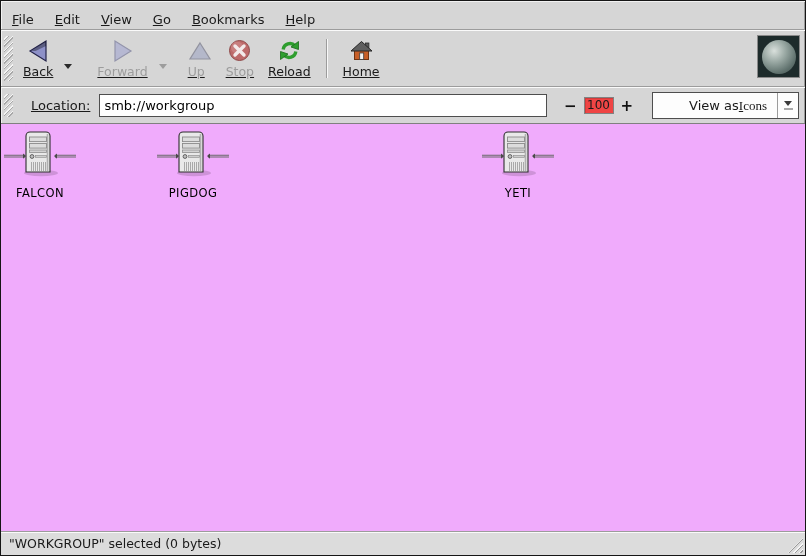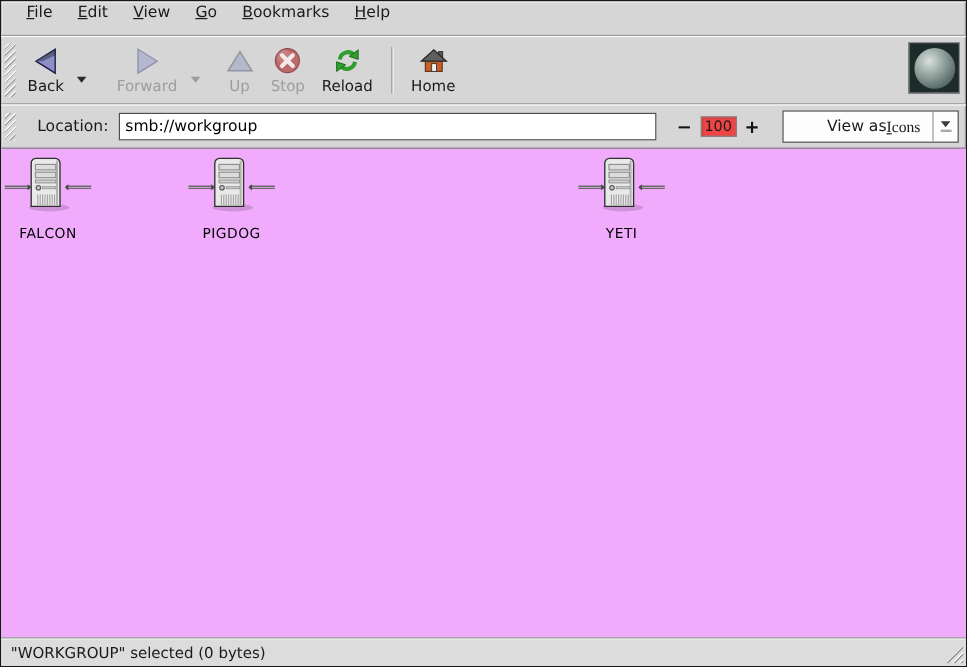--- a/index.html
+++ b/index.html
@@ -6,32 +6,32 @@
   html,body { width:806px; height:556px; }
   body { font-family:"DejaVu Sans","Liberation Sans",sans-serif; font-size:13px; color:#1a1a1a; }
 
   .window {
     width:806px; height:556px; background:#d6d6d6;
     border:1px solid #161616; display:flex; flex-direction:column;
     box-shadow: inset 1px 1px 0 #f2f2f2, inset -1px -1px 0 #9a9a9a;
   }
 
   
-  .menubar { height:28px; display:flex; align-items:flex-start; padding-left:21px; gap:21px; flex:0 0 auto; }
+  .menubar { height:28px; display:flex; align-items:flex-end; padding-left:11px; gap:21px; flex:0 0 auto; }
   .menu-item { display:inline-block; cursor:default; padding:2px 0; }
   .menu-item::first-letter { text-decoration:underline; }
   .groove { height:2px; flex:0 0 auto; border-top:1px solid #9c9c9c; border-bottom:1px solid #fafafa; }
 
   
   .toolbar { height:55px; display:flex; align-items:stretch; padding:2px 4px 2px 2px; position:relative; flex:0 0 auto; }
   .drag-handle {
     width:9px; margin:3px 3px 3px 1px; flex:0 0 auto;
     background:repeating-linear-gradient(135deg,#d6d6d6 0 2px,#f4f4f4 2px 3px,#a8a8a8 3px 4px);
   }
-  .tb-btn { display:flex; flex-direction:column; align-items:center; justify-content:flex-start; padding:3px 6px 2px; border:1px solid transparent; }
+  .tb-btn { display:flex; flex-direction:column; justify-content:flex-start; padding:3px 6px 2px; border:1px solid transparent;text-decoration:underline; }
   .tb-btn .ticon { height:27px; display:flex; align-items:center; justify-content:center; }
   .tb-btn .tlabel { font-size:12.5px; line-height:16px; white-space:nowrap; }
   .tb-btn.disabled .tlabel { color:#9d9d9d; }
   .chev-btn { display:flex; align-items:center; justify-content:center; width:16px; padding-top:16px; }
   .chev { width:0; height:0; border-left:4px solid transparent; border-right:4px solid transparent; border-top:5px solid #2a2a2a; }
   .chev.dim { border-top-color:#9d9d9d; }
   .tb-sep { width:2px; margin:6px 8px; border-left:1px solid #9c9c9c; border-right:1px solid #f8f8f8; }
   .sp { flex:0 0 auto; }
   .throbber {
     position:absolute; right:5px; top:4px; width:43px; height:43px;
@@ -39,21 +39,21 @@
     display:flex; align-items:center; justify-content:center;
   }
   .throbber .sphere {
     width:34px; height:34px; border-radius:50%;
     background:radial-gradient(circle at 36% 32%, #d9e0dc 0%, #9aa9a4 35%, #5f716d 70%, #3c4a47 100%);
   }
 
   
   .locbar { height:35px; display:flex; align-items:center; padding:4px 6px 4px 2px; flex:0 0 auto; }
   .locbar .drag-handle { align-self:stretch; margin:2px 4px 2px 1px; }
-  .loc-label { margin:0 9px 0 14px; white-space:nowrap; }
+  .loc-label { margin:0 9px 0 14px; white-space:nowrap;text-decoration:underline; }
   .loc-input {
     flex:1 1 auto; height:23px; font:13px "DejaVu Sans","Liberation Sans",sans-serif;
     border:1px solid #4e4e4e; background:#ffffff; padding:0 4px; color:#000000;
     outline:none;
   }
   .zoom-out,.zoom-in { font-weight:bold; font-size:15px; padding:0 5px; margin:0 2px; color:#111; }
   .zoom-level {
     width:30px; height:17px; text-align:center; font-size:12px; line-height:15px;
     background:#ef4444; border:1px solid #828282;
     box-shadow: inset 1px 1px 0 rgba(0,0,0,0.12);

